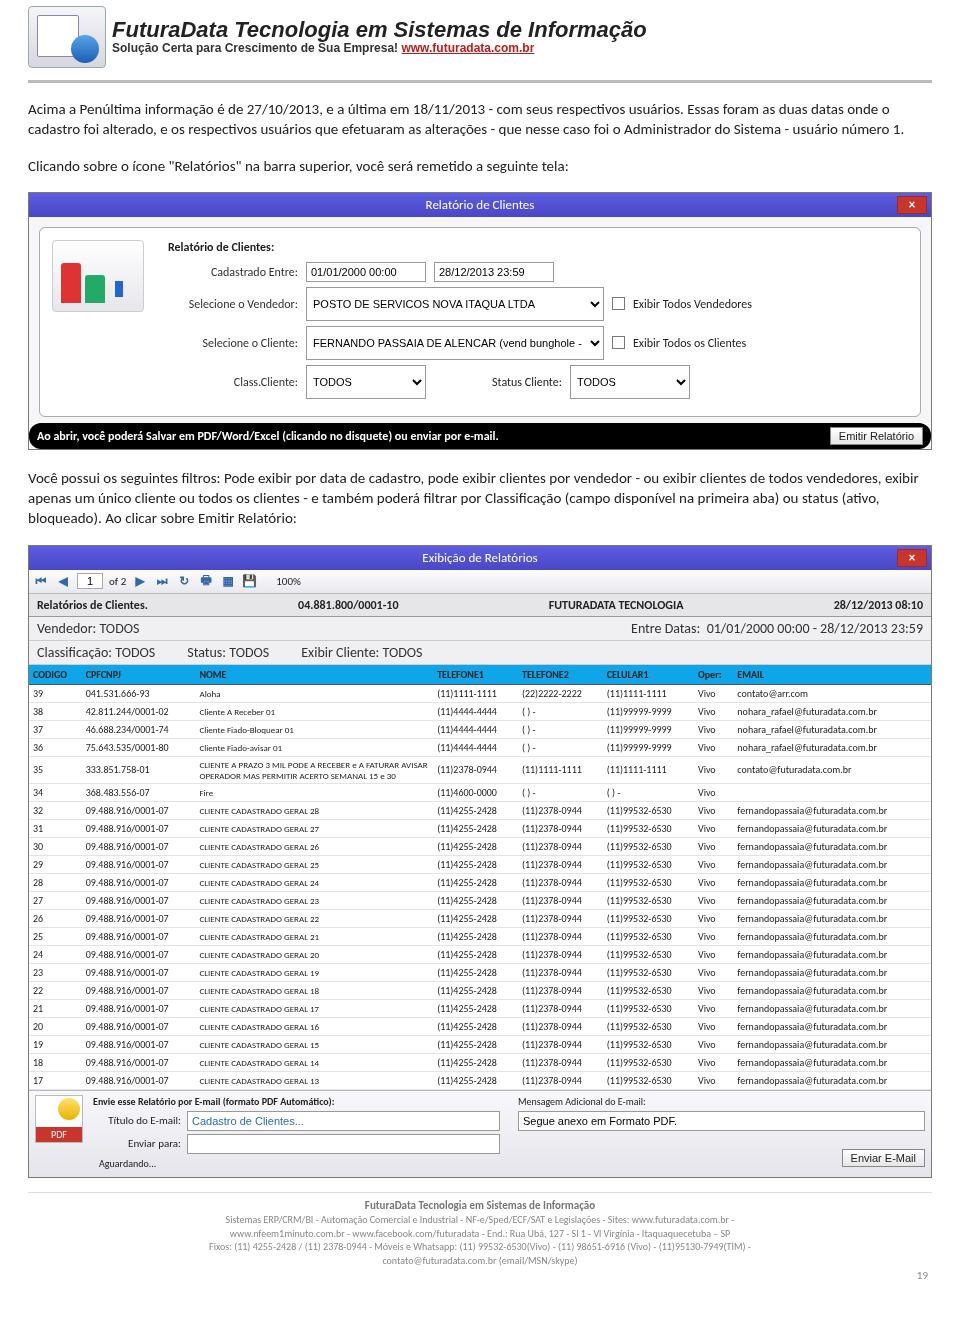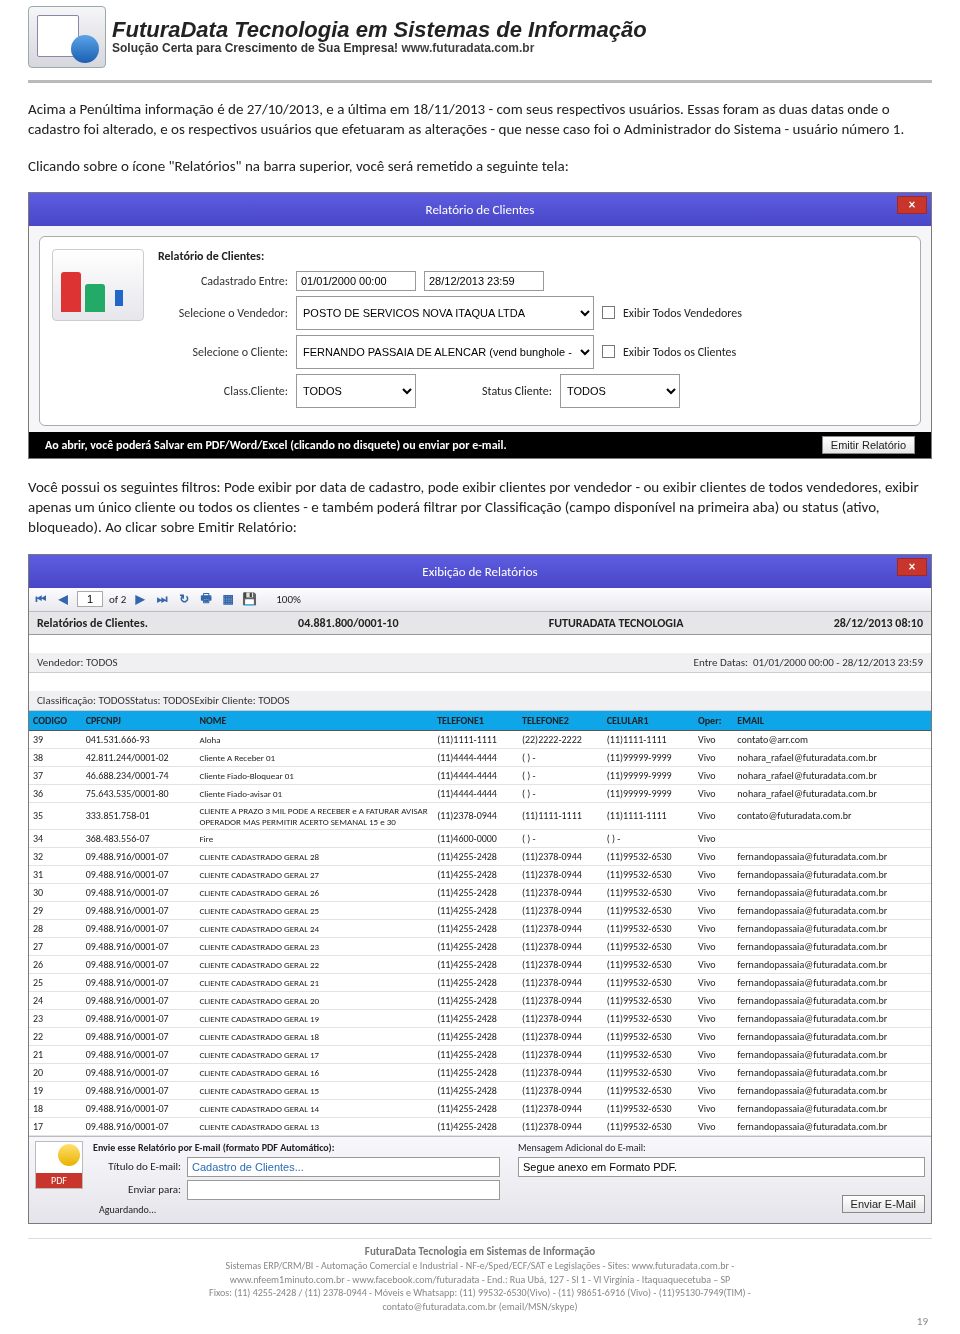--- a/index.html
+++ b/index.html
@@ -4,46 +4,46 @@
 <style>
   * { box-sizing:border-box; margin:0; padding:0; }
   body { font-family:Calibri,Arial,sans-serif; font-size:14px; color:#222; background:#fff; width:960px; }
   .page { padding:6px 28px 10px 28px; }
   .logo-header { display:flex; align-items:center; gap:6px; margin-bottom:12px; }
   .logo-box { width:78px; height:62px; background:linear-gradient(#f6f6f8,#d6d6dd); border:1px solid #9aa; border-radius:4px; position:relative; display:flex; align-items:center; justify-content:center; }
   .logo-box::before{content:"";position:absolute;left:8px;top:8px;width:40px;height:40px;background:#fff;border:1px solid #88a;border-radius:2px;}
   .logo-box::after{content:"";position:absolute;right:6px;bottom:4px;width:28px;height:28px;border-radius:50%;background:linear-gradient(#5aa3e8,#1b5fb2);}
   .logo-title { font-family:"Arial Black",Arial;font-weight:900;font-style:italic;font-size:22px;line-height:1;color:#222; }
   .logo-sub1 { font-family:Arial;font-weight:600;font-size:12px;color:#333; }
-  .logo-sub1 .url { color:#404040; }
+  .logo-sub1 .url { color:#b91c1c;text-decoration:underline; }
   .hr { border:none;border-top:3px solid #bbb;margin:3px 0 16px 0; }
   .para { font-size:15px;line-height:1.35;margin-bottom:16px; }
   .win { border:1px solid #7a7a7a;background:#fff;margin-bottom:18px; }
-  .titlebar { background:linear-gradient(#5e5ce0,#4947c7);color:#fff;font-size:13px;display:flex;align-items:center;justify-content:center;height:33px;position:relative; }
+  .titlebar { background:linear-gradient(#5e5ce0,#4947c7);color:#fff;font-size:13px;display:flex;align-items:center;justify-content:center;height:24px;position:relative; }
   .titlebar .close { position:absolute;right:4px;top:3px;width:30px;height:18px;background:#c8352c;color:#fff;display:flex;align-items:center;justify-content:center;font-weight:bold;font-size:13px;border:1px solid #9c2922; }
   .win-body { padding:10px 10px 6px 10px;background:#f6f6f8; }
-  .card { border:1px solid #aaa;border-radius:6px;background:#fff;padding:12px;display:flex;gap:14px;align-items:flex-start; }
+  .card { border:1px solid #aaa;border-radius:6px;background:#fff;padding:12px;display:flex;gap:24px;align-items:flex-start; }
   .chart-ico { width:92px;height:72px;background:linear-gradient(#fff,#e6e6ec);border:1px solid #ccc;border-radius:4px;position:relative;flex-shrink:0; }
   .chart-ico::before{content:"";position:absolute;left:8px;bottom:8px;width:20px;height:40px;background:#d33;border-radius:3px 3px 0 0;}
   .chart-ico::after{content:"";position:absolute;left:32px;bottom:8px;width:20px;height:28px;background:#2a6;border-radius:3px 3px 0 0;box-shadow:24px 0 0 -6px #26c;}
   .form { flex:1;font-size:12px; }
   .form-title { font-weight:bold;margin-bottom:8px;font-size:12px; }
   .frow { display:flex;align-items:center;gap:8px;margin-bottom:5px; }
   .flabel { width:130px;text-align:right;color:#333; }
   .finput { border:1px solid #999;background:#fff;padding:2px 4px;height:20px;font-size:11px; }
   .fselect { border:1px solid #999;background:#fff;padding:1px 2px;height:34px;font-size:11px; }
   .chk { width:13px;height:13px;border:1px solid #777;display:inline-block;vertical-align:middle;background:#fff; }
-  .blackbar { background:#000;color:#fff;font-weight:bold;font-size:12px;padding:4px 16px;display:flex;align-items:center;justify-content:space-between;margin-top:0; }
+  .blackbar { background:#000;color:#fff;font-weight:bold;font-size:12px;padding:4px 8px;display:flex;align-items:center;justify-content:space-between;margin-top:0;border-radius:12px; }
   .btn { background:linear-gradient(#fff,#e6e6e6);border:1px solid #888;padding:2px 8px;font-size:11px;color:#222; }
   .viewer { border:1px solid #7a7a7a;margin-bottom:14px; }
   .toolbar { background:linear-gradient(#fdfdff,#e8e8ee);display:flex;align-items:center;gap:6px;padding:2px 4px;height:24px;border-bottom:1px solid #bbb;font-size:11px; }
   .toolbar .ico { width:16px;height:16px;display:inline-flex;align-items:center;justify-content:center;color:#36a;font-weight:bold;font-size:12px;border:1px solid transparent; }
   .toolbar .pagebox { border:1px solid #aaa;background:#fff;width:26px;height:16px;font-size:11px;text-align:center; }
   .rpt-head { background:#e6e6e9;padding:4px 8px;font-size:12px;display:flex;justify-content:space-between;align-items:center;font-weight:bold;border-bottom:1px solid #999;color:#222; }
-  .rpt-sub { background:#f0f0f3;padding:3px 8px;font-size:11px;display:flex;border-bottom:1px solid #ccc;color:#333;flex-wrap:wrap;margin-top:18px; }
+  .rpt-sub { background:#f0f0f3;padding:3px 8px;font-size:14px;display:flex;gap:32px;border-bottom:1px solid #ccc;color:#333;flex-wrap:wrap; }
   .rpt-sub .r { margin-left:auto; }
   table.rpt { width:100%;border-collapse:collapse;font-size:10px; }
   table.rpt th { text-align:left;background:#0ea5e9;border-bottom:1px solid #555;padding:3px 4px;font-weight:bold;font-size:10px; }
   table.rpt td { padding:2px 4px;border-bottom:1px solid #e3e3e3;color:#222;white-space:nowrap;overflow:hidden;text-overflow:ellipsis; }
   table.rpt td.nome{max-width:190px;white-space:normal;font-size:9px;}
   .emailbar { background:linear-gradient(#f8f8fc,#e4e4ea);border-top:1px solid #bbb;padding:4px 6px;font-size:11px;display:flex;gap:10px; }
   .pdf-ico { width:48px;height:48px;background:#fff;border:1px solid #bbb;display:flex;flex-direction:column;align-items:center;justify-content:flex-end;flex-shrink:0;position:relative; }
   .pdf-ico::before{content:"";position:absolute;top:2px;right:2px;width:22px;height:22px;border-radius:50%;background:linear-gradient(#ffe070,#e8b200);}
   .pdf-ico .pdf-label{background:#c8352c;color:#fff;font-weight:normal;font-size:10px;width:100%;text-align:center;padding:1px 0;}
   .emailcols { flex:1;display:flex;gap:18px; }

